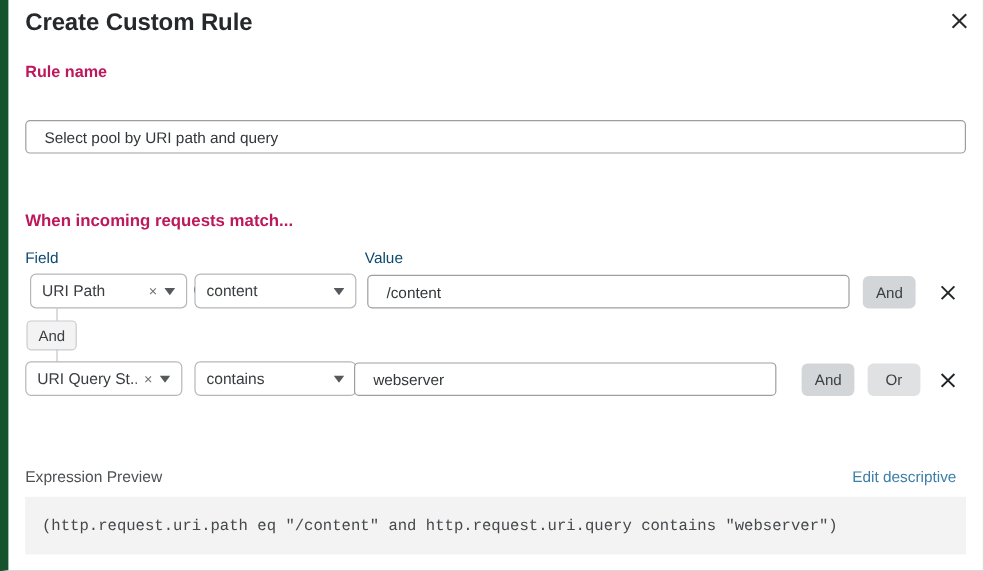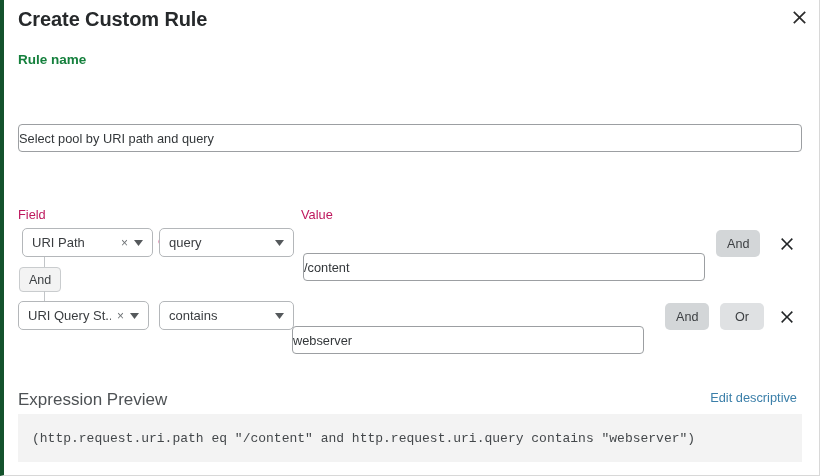--- a/index.html
+++ b/index.html
@@ -15,21 +15,21 @@
     overflow: hidden;
   }
 
   
   .card {
     position: relative;
     box-sizing: border-box;
     width: 820px;
     height: 476px;
     background: #ffffff;
-    border-left: 4px solid #14532d;
+    border-left: 7px solid #14532d;
     border-right: 1px solid #d8d8d8;
     border-bottom: 1px solid #d8d8d8;
     padding: 0;
   }
 
   
   .modal-title {
     position: absolute;
     left: 14px;
     top: 8px;
@@ -54,61 +54,60 @@
     color: #2b2b2b;
   }
   .close-btn svg { display: block; }
 
   
   .section-label {
     position: absolute;
     left: 14px;
     font-size: 13.5px;
     font-weight: bold;
-    color: #15803d;
+    color: #be185d;
   }
   #rule-name-label { top: 52px; }
   .helper-text {
     position: absolute;
     left: 14px;
     top: 74px;
     font-size: 12.5px;
     color: #76797c;
   }
   .text-input {
     position: absolute;
     box-sizing: border-box;
     height: 28px;
     border: 1px solid #9c9fa2;
     border-radius: 4px;
     background: #ffffff;
     font-family: "Liberation Sans", sans-serif;
     font-size: 12.8px;
     color: #33373a;
-    padding: 0 0;
+    padding: 0 15px;
     outline: none;
-    margin-top: 24px;
   }
   #rule-name-input {
     left: 14px;
     top: 100px;
     width: 784px;
   }
 
   
   #match-heading {
     top: 175px;
     font-size: 14px;
   }
 
   .col-head {
     position: absolute;
     top: 207px;
     font-size: 12.8px;
-    color: #be185d;
+    color: #0c4a6e;
   }
   #col-head-field    { left: 14px; }
   #col-head-operator { left: 154px; margin-top: 27px; }
   #col-head-value    { left: 297px; }
 
   
   .select {
     position: absolute;
     box-sizing: border-box;
     height: 29px;
@@ -214,21 +213,21 @@
     color: #222527;
   }
   #delete-row-1 { left: 773px; top: 234px; }
   #delete-row-2 { left: 773px; top: 307px; }
 
   
   #expression-preview-label {
     position: absolute;
     left: 14px;
     top: 390px;
-    font-size: 17px;
+    font-size: 13px;
     color: #4e5255;
   }
   #edit-expression-link {
     position: absolute;
     right: 22px;
     top: 390px;
     font-size: 12.8px;
     color: #3b7fa9;
     text-decoration: none;
     cursor: pointer;
@@ -259,37 +258,38 @@
   <div class="modal-title">Create Custom Rule</div>
   <button class="close-btn" aria-label="Close">
     <svg width="15" height="15" viewBox="0 0 15 15">
       <path d="M2.4 1.2 L7.5 6.3 L12.6 1.2 L13.8 2.4 L8.7 7.5 L13.8 12.6 L12.6 13.8 L7.5 8.7 L2.4 13.8 L1.2 12.6 L6.3 7.5 L1.2 2.4 Z" fill="#2b2b2b"></path>
     </svg>
   </button>
 
   <div class="section-label" id="rule-name-label">Rule name</div>
   <input class="text-input" id="rule-name-input" type="text" value="Select pool by URI path and query" style="">
 
+  <div class="section-label" id="match-heading">When incoming requests match...</div>
 
   <div class="col-head" id="col-head-field">Field</div>
   <div class="col-head" id="col-head-operator">Operator</div>
   <div class="col-head" id="col-head-value">Value</div>
 
   <div class="select field-sel-1">
     <span class="sel-text">URI Path</span>
     <span class="clear-x">×</span>
     <span class="chev">
       <svg width="9" height="6" viewBox="0 0 9 6">
         <path d="M0 0 L9 0 L4.5 6 Z" fill="#55595c"></path>
       </svg>
     </span>
   </div>
 
   <div class="select operator oper-sel-1">
-    <span class="sel-text">query</span>
+    <span class="sel-text">content</span>
     <span class="chev">
       <svg width="9" height="6" viewBox="0 0 9 6">
         <path d="M0 0 L9 0 L4.5 6 Z" fill="#55595c"></path>
       </svg>
     </span>
   </div>
 
   <input class="text-input" id="value-input-1" type="text" value="/content" style="">
 
   <button class="pill" id="pill-and-1">And</button>

